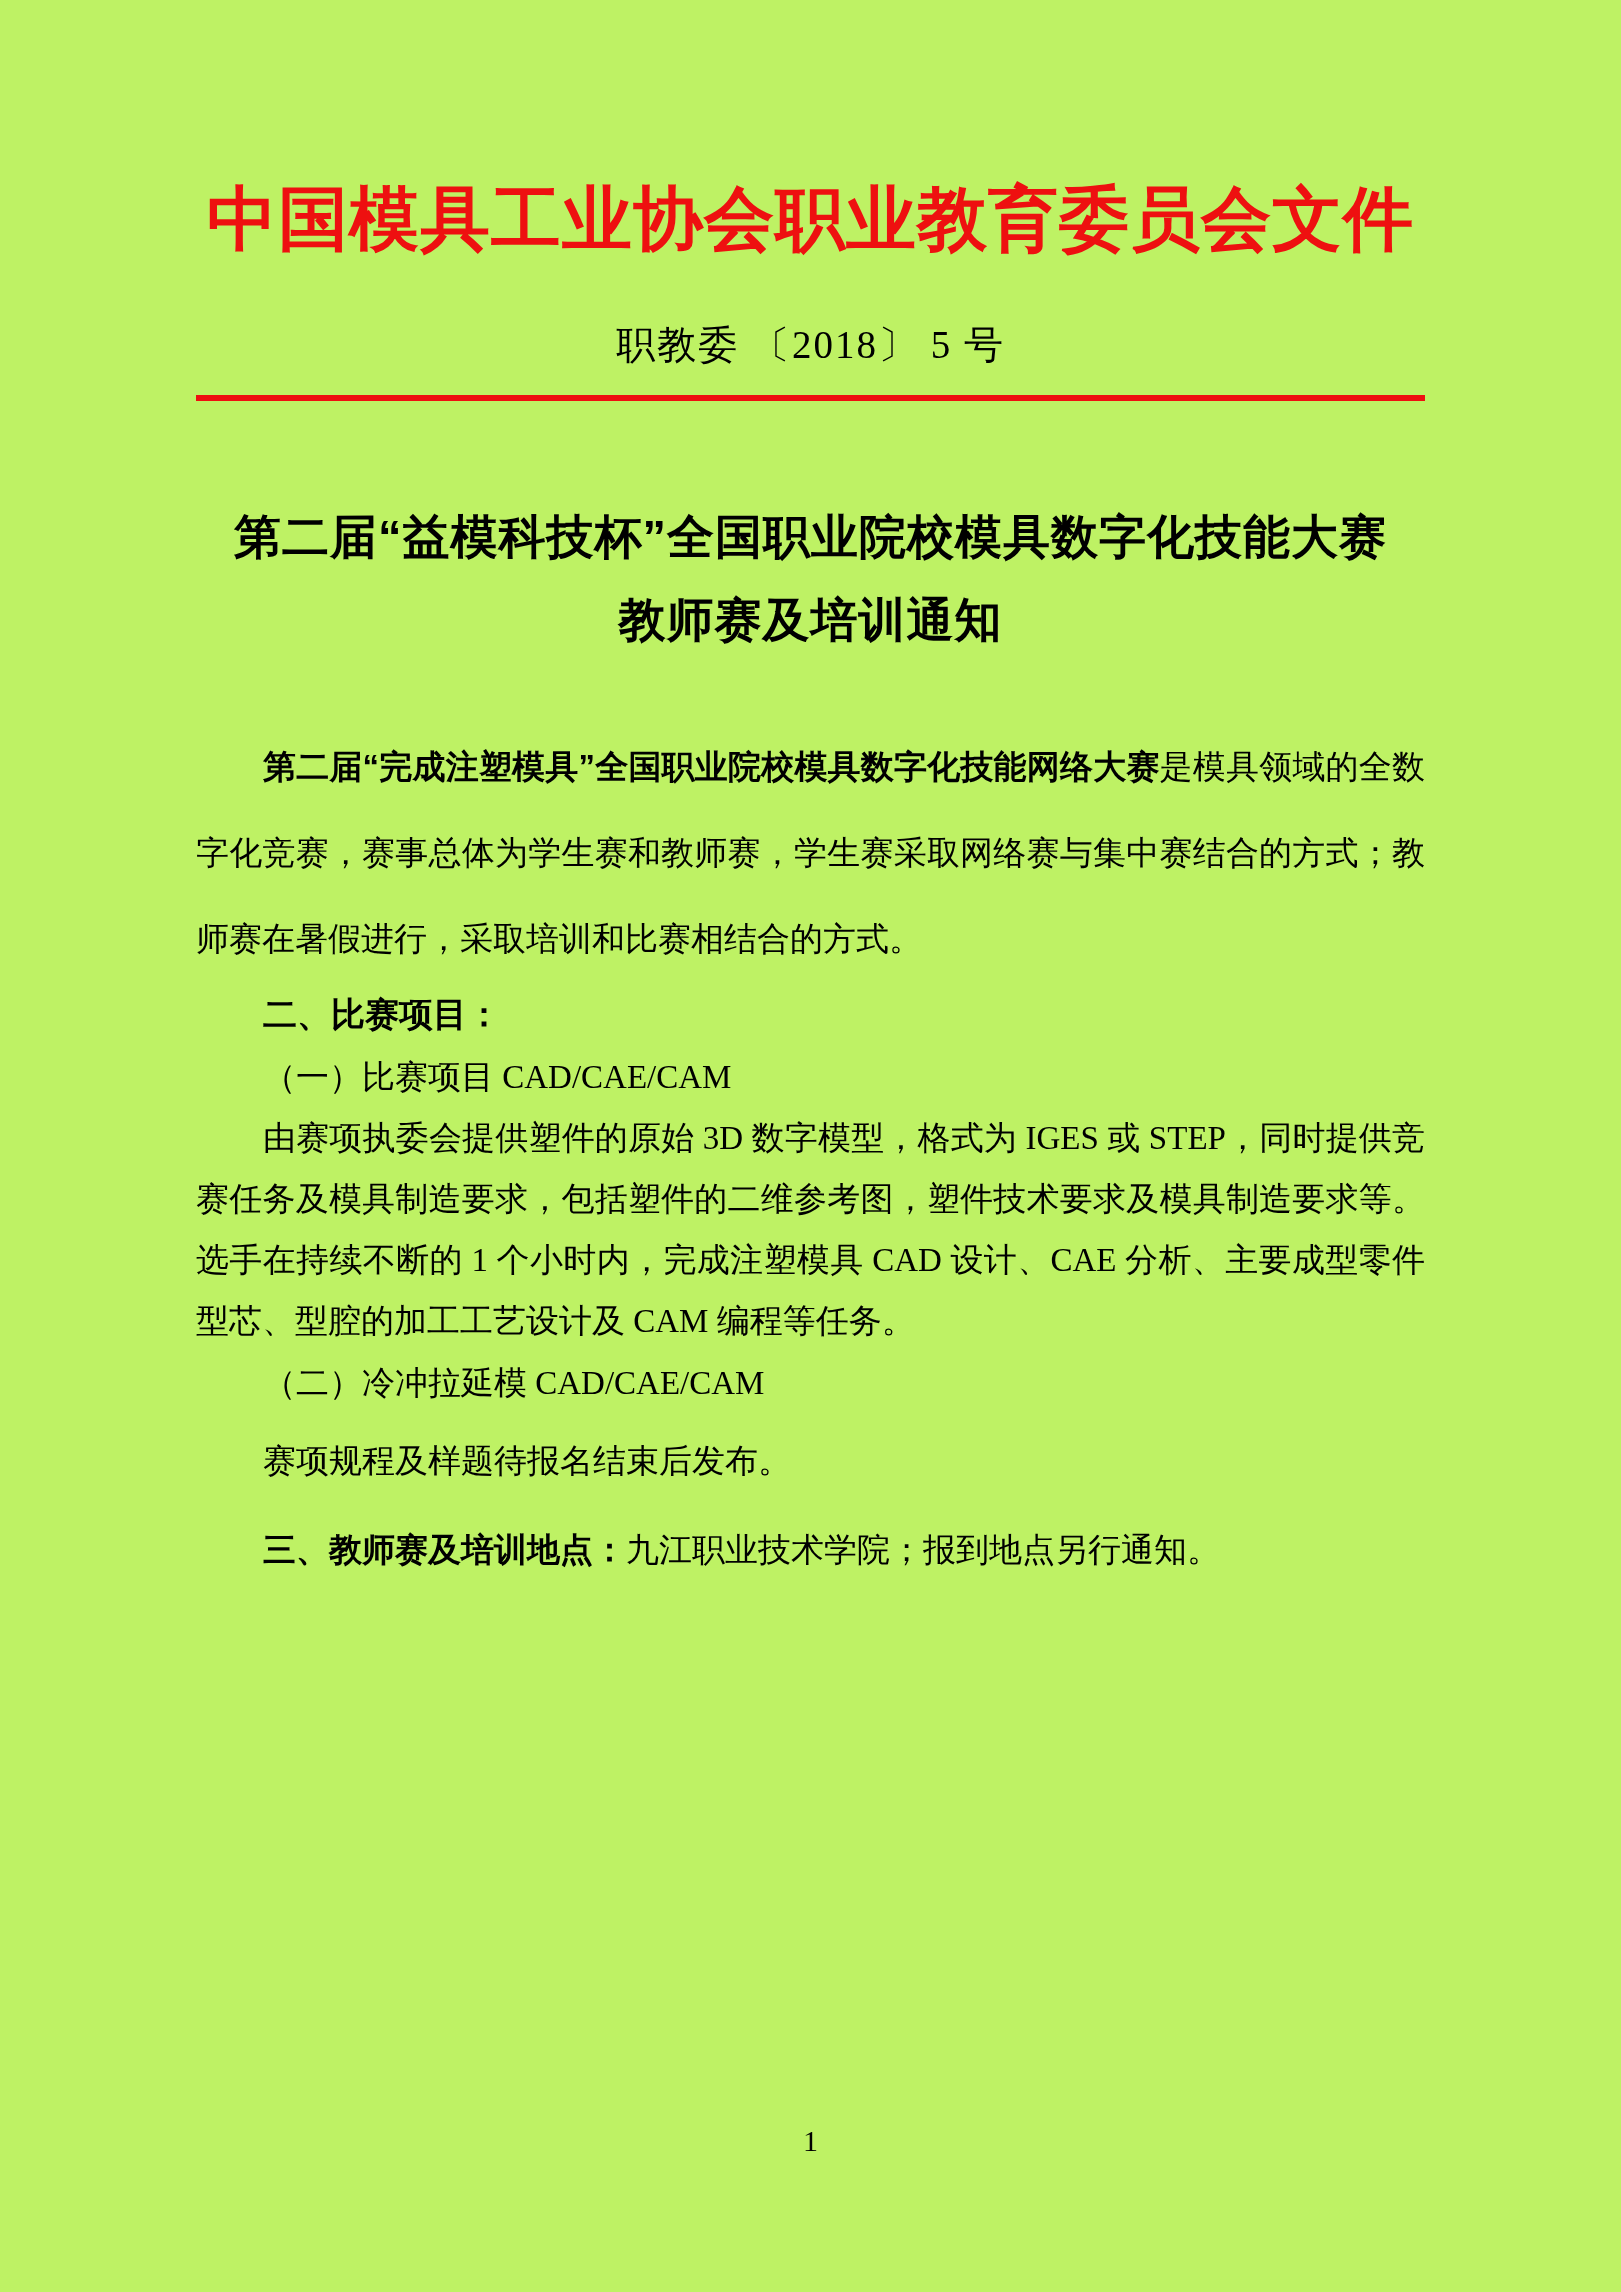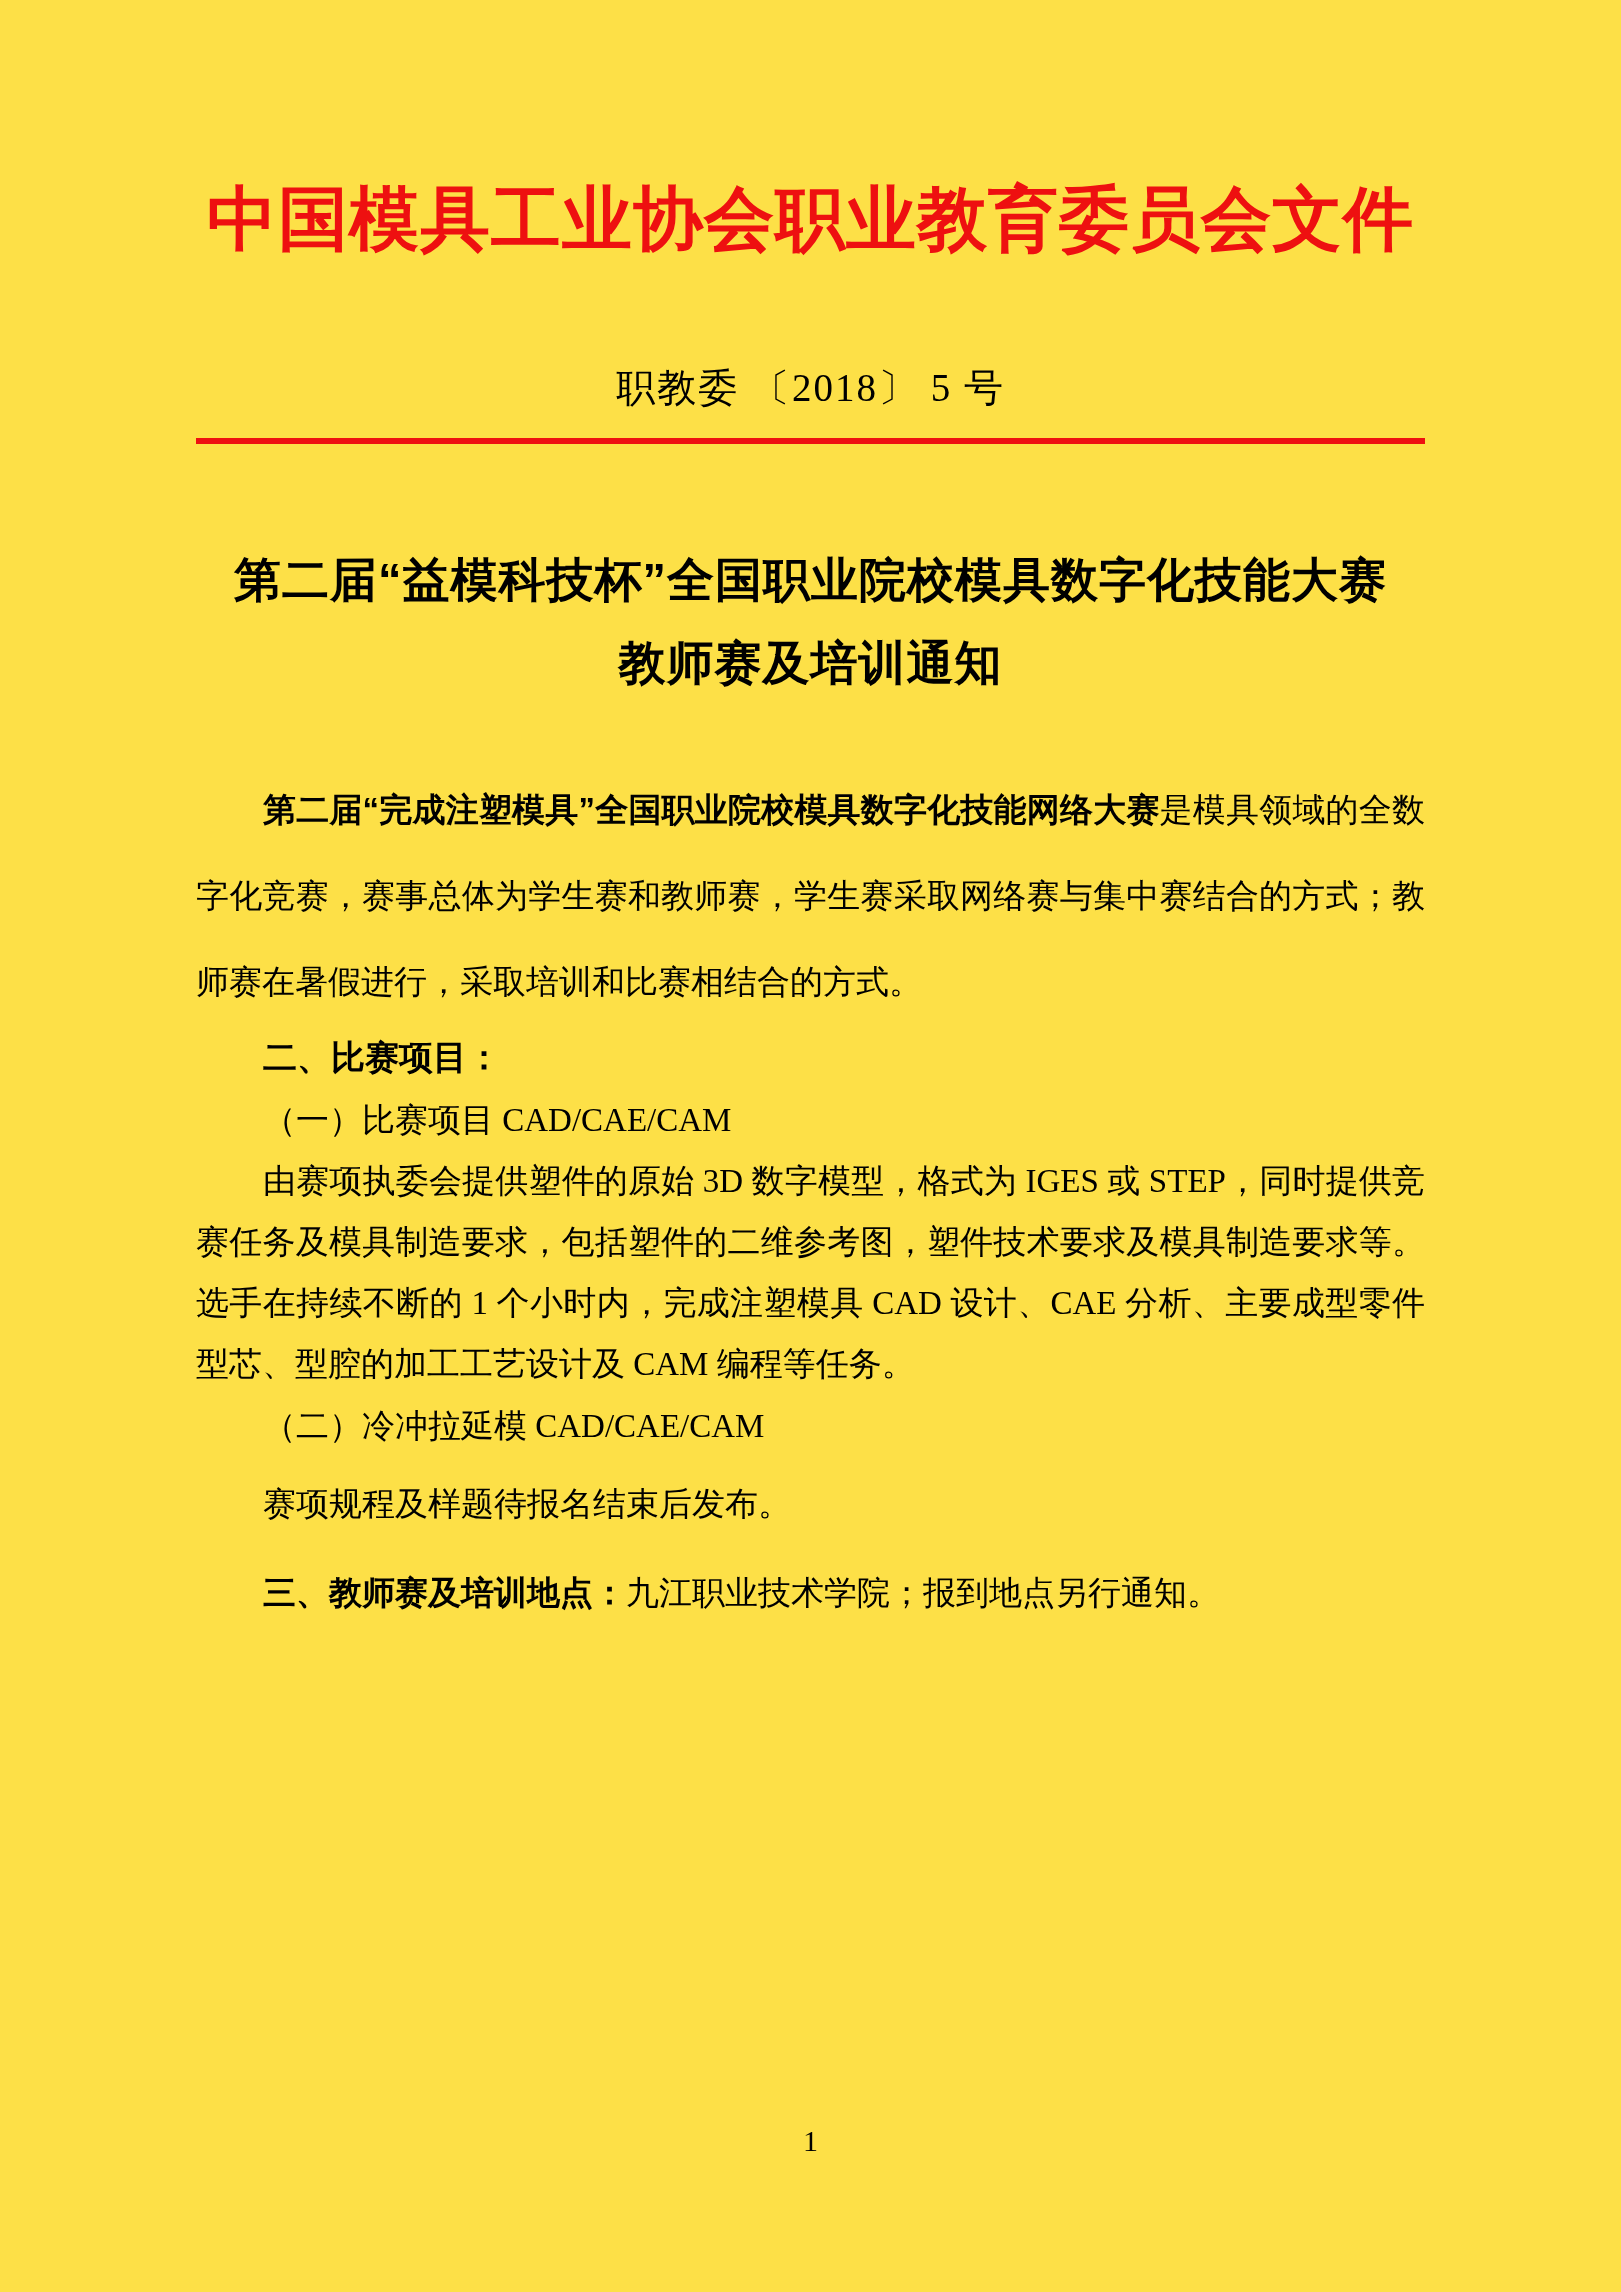--- a/index.html
+++ b/index.html
@@ -1,39 +1,39 @@
 <!DOCTYPE html>
 <html><head>
 <meta charset="utf-8">
 <style>
   * { margin: 0; padding: 0; box-sizing: border-box; }
   html, body { background: #ffffff; }
   .page {
     position: relative;
     width: 1621px;
     height: 2293px;
-    background: #fde047;
+    background: #bef264;
     color: #000000;
     font-family: "Liberation Serif", "DejaVu Serif", serif;
     padding: 181px 196px 0 196px;
     overflow: hidden;
   }
   
   .org-title {
     color: #ee1010;
     font-size: 70px;
     font-weight: bold;
     text-align: center;
     letter-spacing: 1px;
     line-height: 1.1;
     white-space: nowrap;
     font-family: "Liberation Serif", "DejaVu Serif", serif;
   }
   .doc-number {
-    margin-top: 106px;
+    margin-top: 63px;
     text-align: center;
     font-size: 39px;
     line-height: 1.25;
     letter-spacing: 2px;
   }
   .red-rule {
     margin-top: 25.5px;
     height: 5.9px;
     background: #ee1010;
   }

